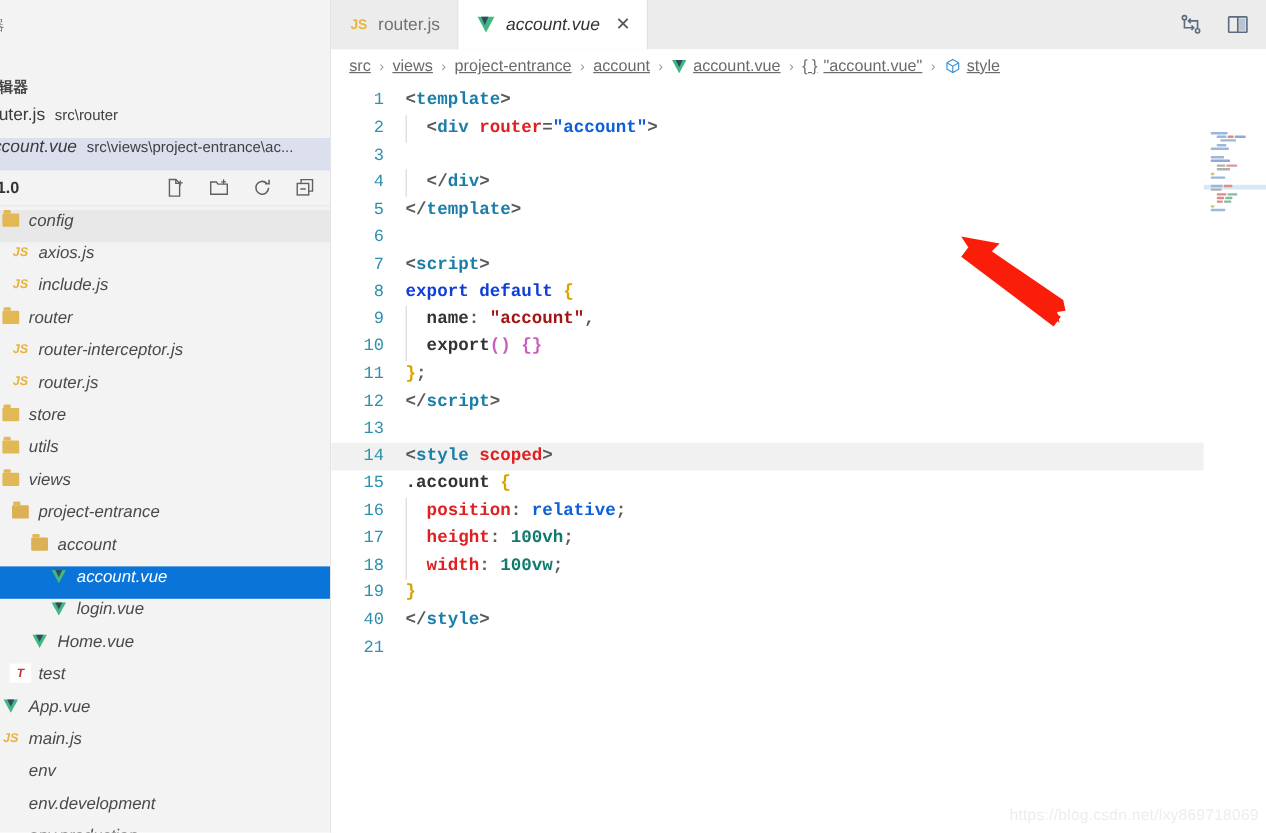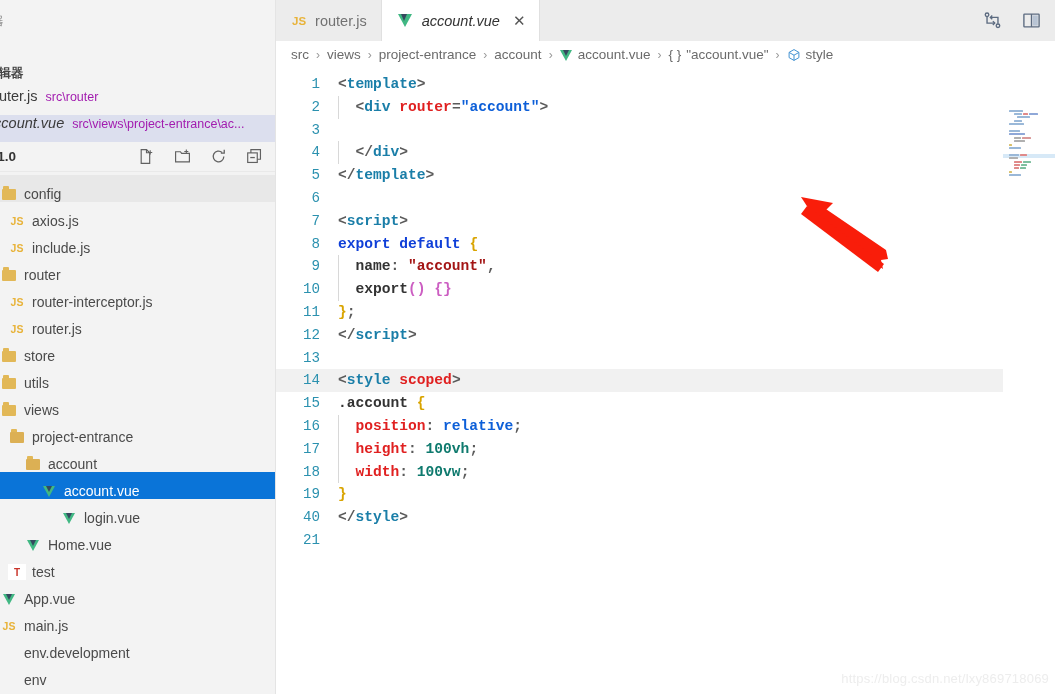--- a/index.html
+++ b/index.html
@@ -35,39 +35,39 @@
   }
   .open-editors { margin-top: 2px; }
   .oe-row {
     height: 27px; display: flex; align-items: baseline;
     padding-left: 0; margin-left: -14px;
     white-space: nowrap; overflow: hidden;
   }
   .oe-row.selected { background: #dcdfee; }
   .oe-name { font-size: 14.5px; color: #3b3b3b; }
   .oe-name.italic { font-style: italic; }
-  .oe-path { font-size: 12.5px; color: #a21caf; margin-left: 8px; }
+  .oe-path { font-size: 12.5px; color: #404040; margin-left: 8px; }
 
   .proj-head {
     height: 30px; display: flex; align-items: center;
     justify-content: space-between;
     margin-left: -14px;
     padding-right: 12px;
     border-bottom: 1px solid #e9e9e9;
   }
   .proj-name { font-size: 13.5px; font-weight: bold; color: #333; }
   .proj-actions { display: flex; gap: 19px; align-items: center; }
   .ico-btn { width: 17px; height: 17px; display: block; color: #616161; }
   .ico-btn svg { display: block; }
 
   .tree { margin-top: 3px; }
   .tree-row {
-    height: 27px; display: flex; align-items: flex-end;
+    height: 27px; display: flex; align-items: flex-start;
     font-size: 14px; color: #4a4a4a;
-    white-space: nowrap; position: relative;
+    white-space: nowrap; position: relative; font-style: italic;
   }
   .tree-row.hovered { background: #e8e8e8; }
   .tree-row.selected { background: #0a74d8; color: #ffffff; }
   .tree-ico {
     width: 18px; height: 16px; flex: 0 0 18px;
     display: flex; align-items: center; justify-content: center;
     font-size: 10px; font-weight: bold;
   }
   .tree-label { margin-left: 6px; }
   .js-ico { color: #e8b33a; font-size: 10.5px; font-weight: bold; }
@@ -136,21 +136,21 @@
     gap: 20px; padding-right: 14px;
   }
   .tb-ico { width: 19px; height: 19px; color: #5c6b80; display:block; }
 
   #breadcrumb {
     height: 27px; display: flex; align-items: center;
     padding-left: 14px; gap: 0px;
     font-size: 13.5px; color: #6b6b6b;
     background: #ffffff; flex: 0 0 27px;
   }
-  .bc-item { padding: 0 1px; cursor: pointer; white-space: nowrap; }
+  .bc-item { padding: 0 1px; cursor: pointer; white-space: nowrap; text-decoration: underline; }
   .bc-sep { color: #9a9a9a; padding: 0 6px; font-size: 12px; }
   .bc-vue { display: inline-flex; align-items: center; margin-right: 5px; vertical-align: middle; }
   .bc-braces { color: #6b6b6b; margin-right: 5px; }
 
   
   #code-wrap {
     flex: 1 1 auto; position: relative; overflow: hidden;
     background: #ffffff;
   }
   #code {
@@ -318,21 +318,21 @@
             <span class="folder-ico open"></span>
           </span>
           <span class="tree-label">account</span>
         </div>
         <div class="tree-row selected" style="padding-left: 40px;">
           <span class="tree-ico">
             <span class="vue-logo small"></span>
           </span>
           <span class="tree-label">account.vue</span>
         </div>
-        <div class="tree-row" style="padding-left: 60px;">
+        <div class="tree-row" style="padding-left: 40px;">
           <span class="tree-ico">
             <span class="vue-logo small"></span>
           </span>
           <span class="tree-label">login.vue</span>
         </div>
         <div class="tree-row" style="padding-left: 24px;">
           <span class="tree-ico">
             <span class="vue-logo small"></span>
           </span>
           <span class="tree-label">Home.vue</span>
@@ -346,25 +346,25 @@
             <span class="vue-logo small"></span>
           </span>
           <span class="tree-label">App.vue</span>
         </div>
         <div class="tree-row">
           <span class="tree-ico js-ico">JS</span>
           <span class="tree-label">main.js</span>
         </div>
         <div class="tree-row">
           <span class="tree-ico"></span>
+          <span class="tree-label">env</span>
+        </div>
+        <div class="tree-row">
+          <span class="tree-ico"></span>
           <span class="tree-label">env.development</span>
-        </div>
-        <div class="tree-row">
-          <span class="tree-ico"></span>
-          <span class="tree-label">env</span>
         </div>
         <div class="tree-row">
           <span class="tree-ico"></span>
           <span class="tree-label">env.production</span>
         </div>
       </div>
   </aside>
 
   <section id="editor-area">
 

